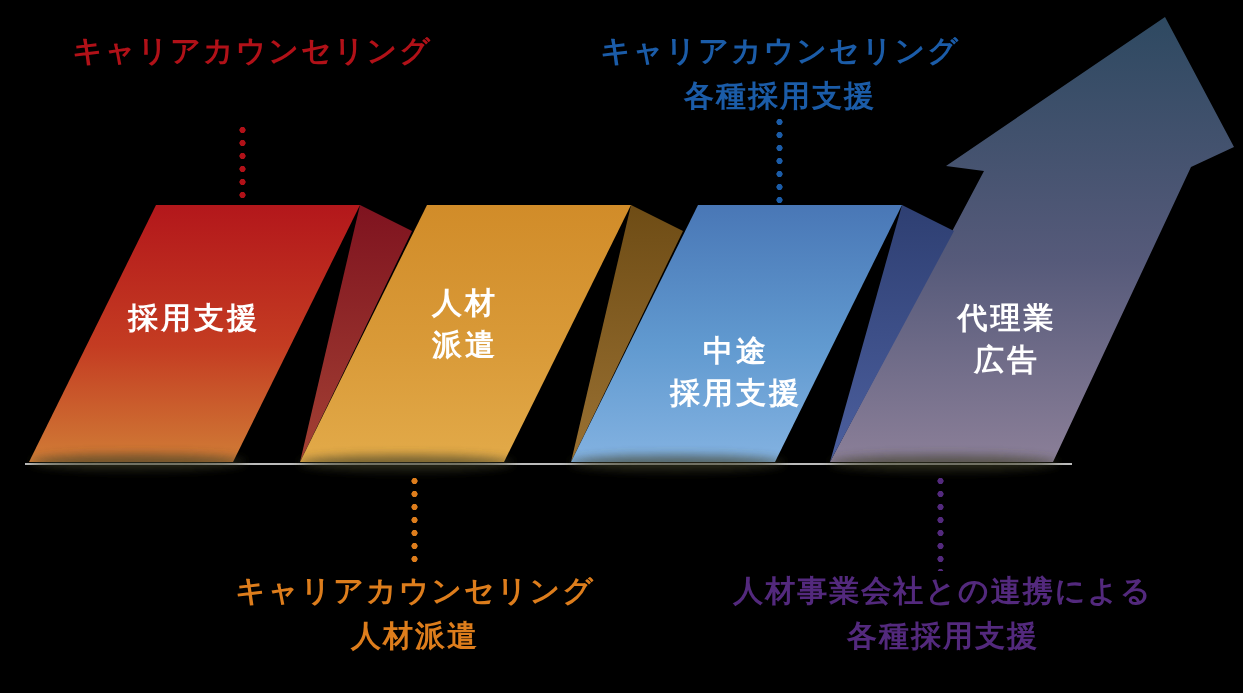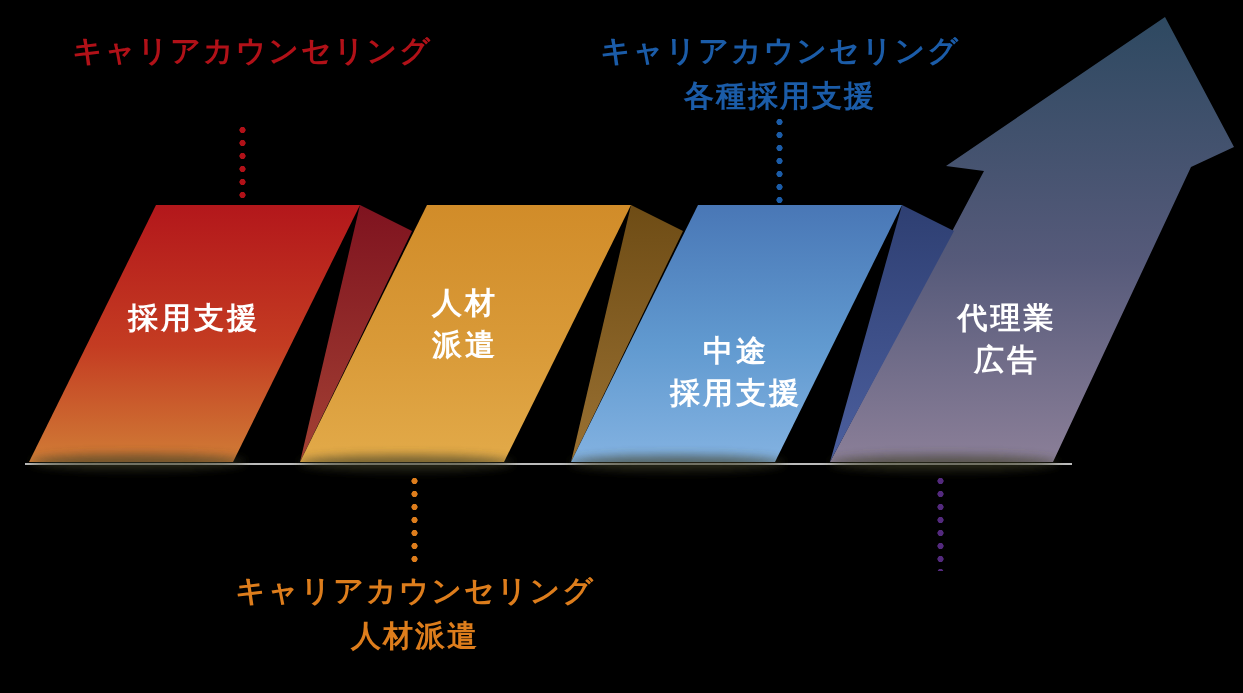--- a/index.html
+++ b/index.html
@@ -82,20 +82,24 @@
     <div>キャリアカウンセリング</div>
   </div>
   <div class="callout" style="left: 780px; top: 28px; color: rgb(27, 92, 168);">
     <div>キャリアカウンセリング</div>
     <div>各種採用支援</div>
   </div>
   <div class="callout" style="left: 415px; top: 568px; color: rgb(221, 125, 28);">
     <div>キャリアカウンセリング</div>
     <div>人材派遣</div>
   </div>
+  <div class="callout" style="left: 943px; top: 568px; color: rgb(83, 41, 125);">
+    <div>人材事業会社との連携による</div>
+    <div>各種採用支援</div>
+  </div>
 
   <div class="dots" style="left: 239px; top: 126px; height: 76px; --c: #b11118;"></div>
   <div class="dots" style="left: 776px; top: 118px; height: 86px; --c: #1b5ca8;"></div>
   <div class="dots" style="left: 411px; top: 477px; height: 88px; --c: #dd7d1c;"></div>
   <div class="dots" style="left: 937px; top: 477px; height: 94px; --c: #53297d;"></div>
 
   <div class="panel-label" style="left:194px;top:297px;">
     <div>採用支援</div>
   </div>
   <div class="panel-label" style="left:465px;top:282px;">

